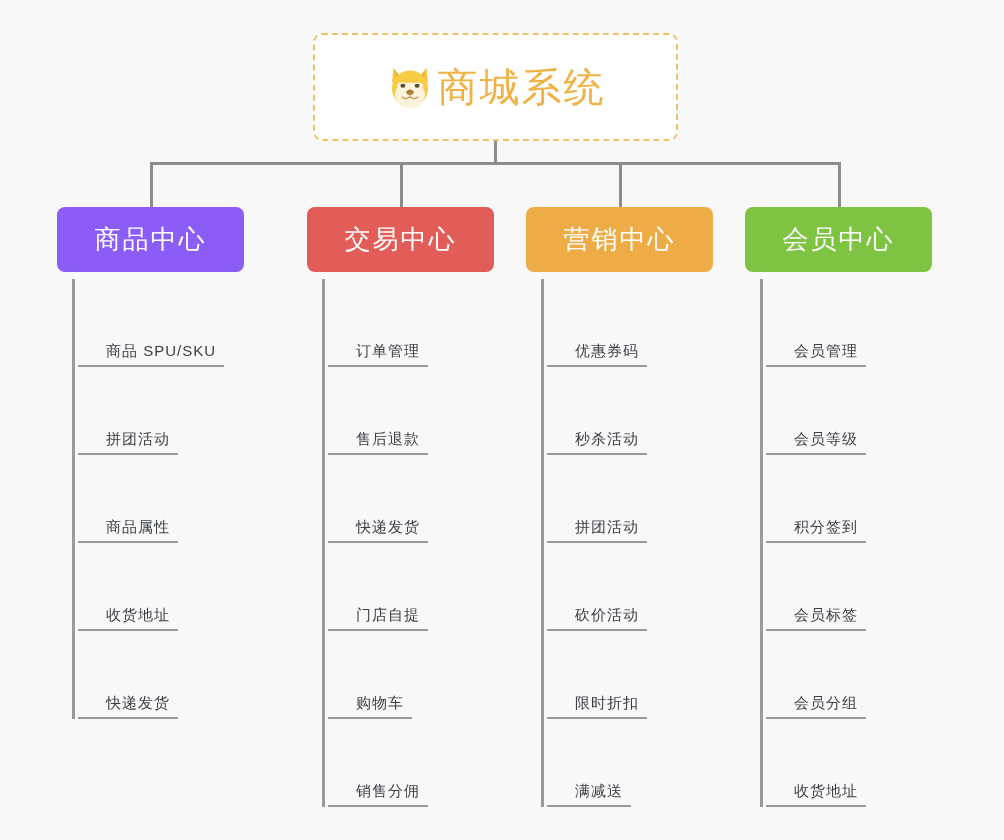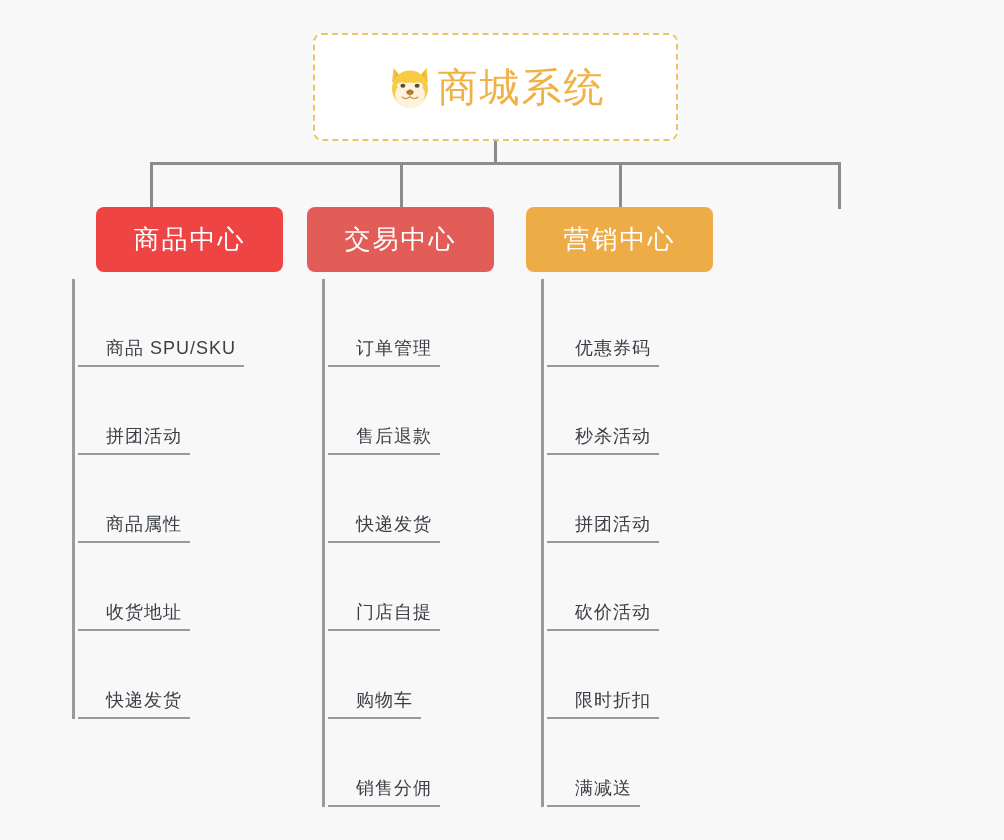--- a/index.html
+++ b/index.html
@@ -105,21 +105,21 @@
     position: relative;
     height: 88px;
     display: flex;
     align-items: flex-end;
     box-sizing: border-box;
   }
   .leaf-label {
     display: inline-block;
     padding: 0 8px 6px 28px;
     border-bottom: 2px solid #9a9a9a;
-    font-size: 18px;
+    font-size: 15px;
     line-height: 1.1;
     color: #3b3f45;
     white-space: nowrap;
     letter-spacing: 1px;
   }
 </style>
 </head>
 <body style="background: rgb(248, 248, 248);">
 
 <div id="mindmap">
@@ -146,21 +146,21 @@
   </div>
 
   <div class="stem-root" style="background: rgb(140, 140, 140);"></div>
   <div class="bus-h" style="background: rgb(140, 140, 140);"></div>
   <div class="drop" style="left: 150px; background: rgb(140, 140, 140);"></div>
   <div class="drop" style="left: 400px; background: rgb(140, 140, 140);"></div>
   <div class="drop" style="left: 619px; background: rgb(140, 140, 140);"></div>
   <div class="drop" style="left: 838px; background: rgb(140, 140, 140);"></div>
 
   <div class="column" style="left:57px">
-    <div class="col-header" style="background-color: #ef4444; margin-left: 39px;">
+    <div class="col-header" style="background-color: #8b5cf6;">
       <span>商品中心</span>
     </div>
     <div class="col-body">
       <div class="leaf">
           <span class="leaf-label">商品 SPU/SKU</span>
         </div>
       <div class="leaf">
           <span class="leaf-label">拼团活动</span>
         </div>
       <div class="leaf">
@@ -220,14 +220,39 @@
         </div>
       <div class="leaf">
           <span class="leaf-label">购物车</span>
         </div>
       <div class="leaf">
           <span class="leaf-label">销售分佣</span>
         </div>
     </div>
   </div>
 
+  <div class="column" style="left:745px">
+    <div class="col-header" style="background-color: rgb(126, 195, 66);">
+      <span>会员中心</span>
+    </div>
+    <div class="col-body">
+      <div class="leaf">
+          <span class="leaf-label">会员管理</span>
+        </div>
+      <div class="leaf">
+          <span class="leaf-label">会员等级</span>
+        </div>
+      <div class="leaf">
+          <span class="leaf-label">积分签到</span>
+        </div>
+      <div class="leaf">
+          <span class="leaf-label">会员标签</span>
+        </div>
+      <div class="leaf">
+          <span class="leaf-label">会员分组</span>
+        </div>
+      <div class="leaf">
+          <span class="leaf-label">收货地址</span>
+        </div>
+    </div>
+  </div>
 
 </div>
 
 </body></html>

